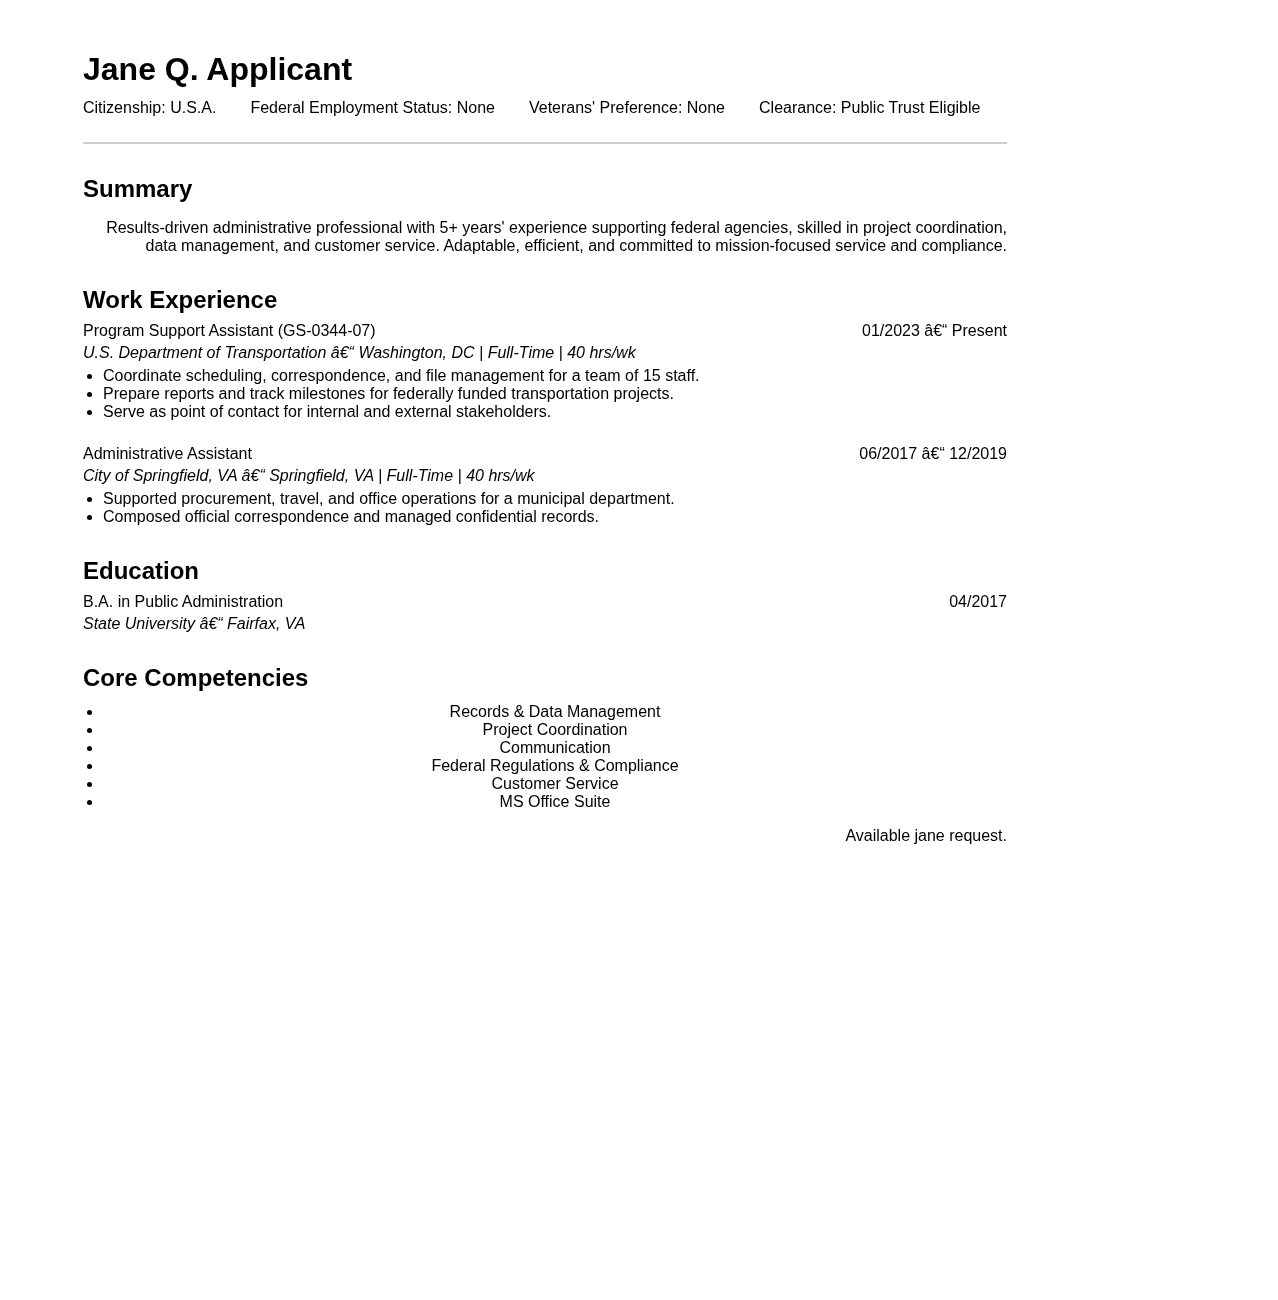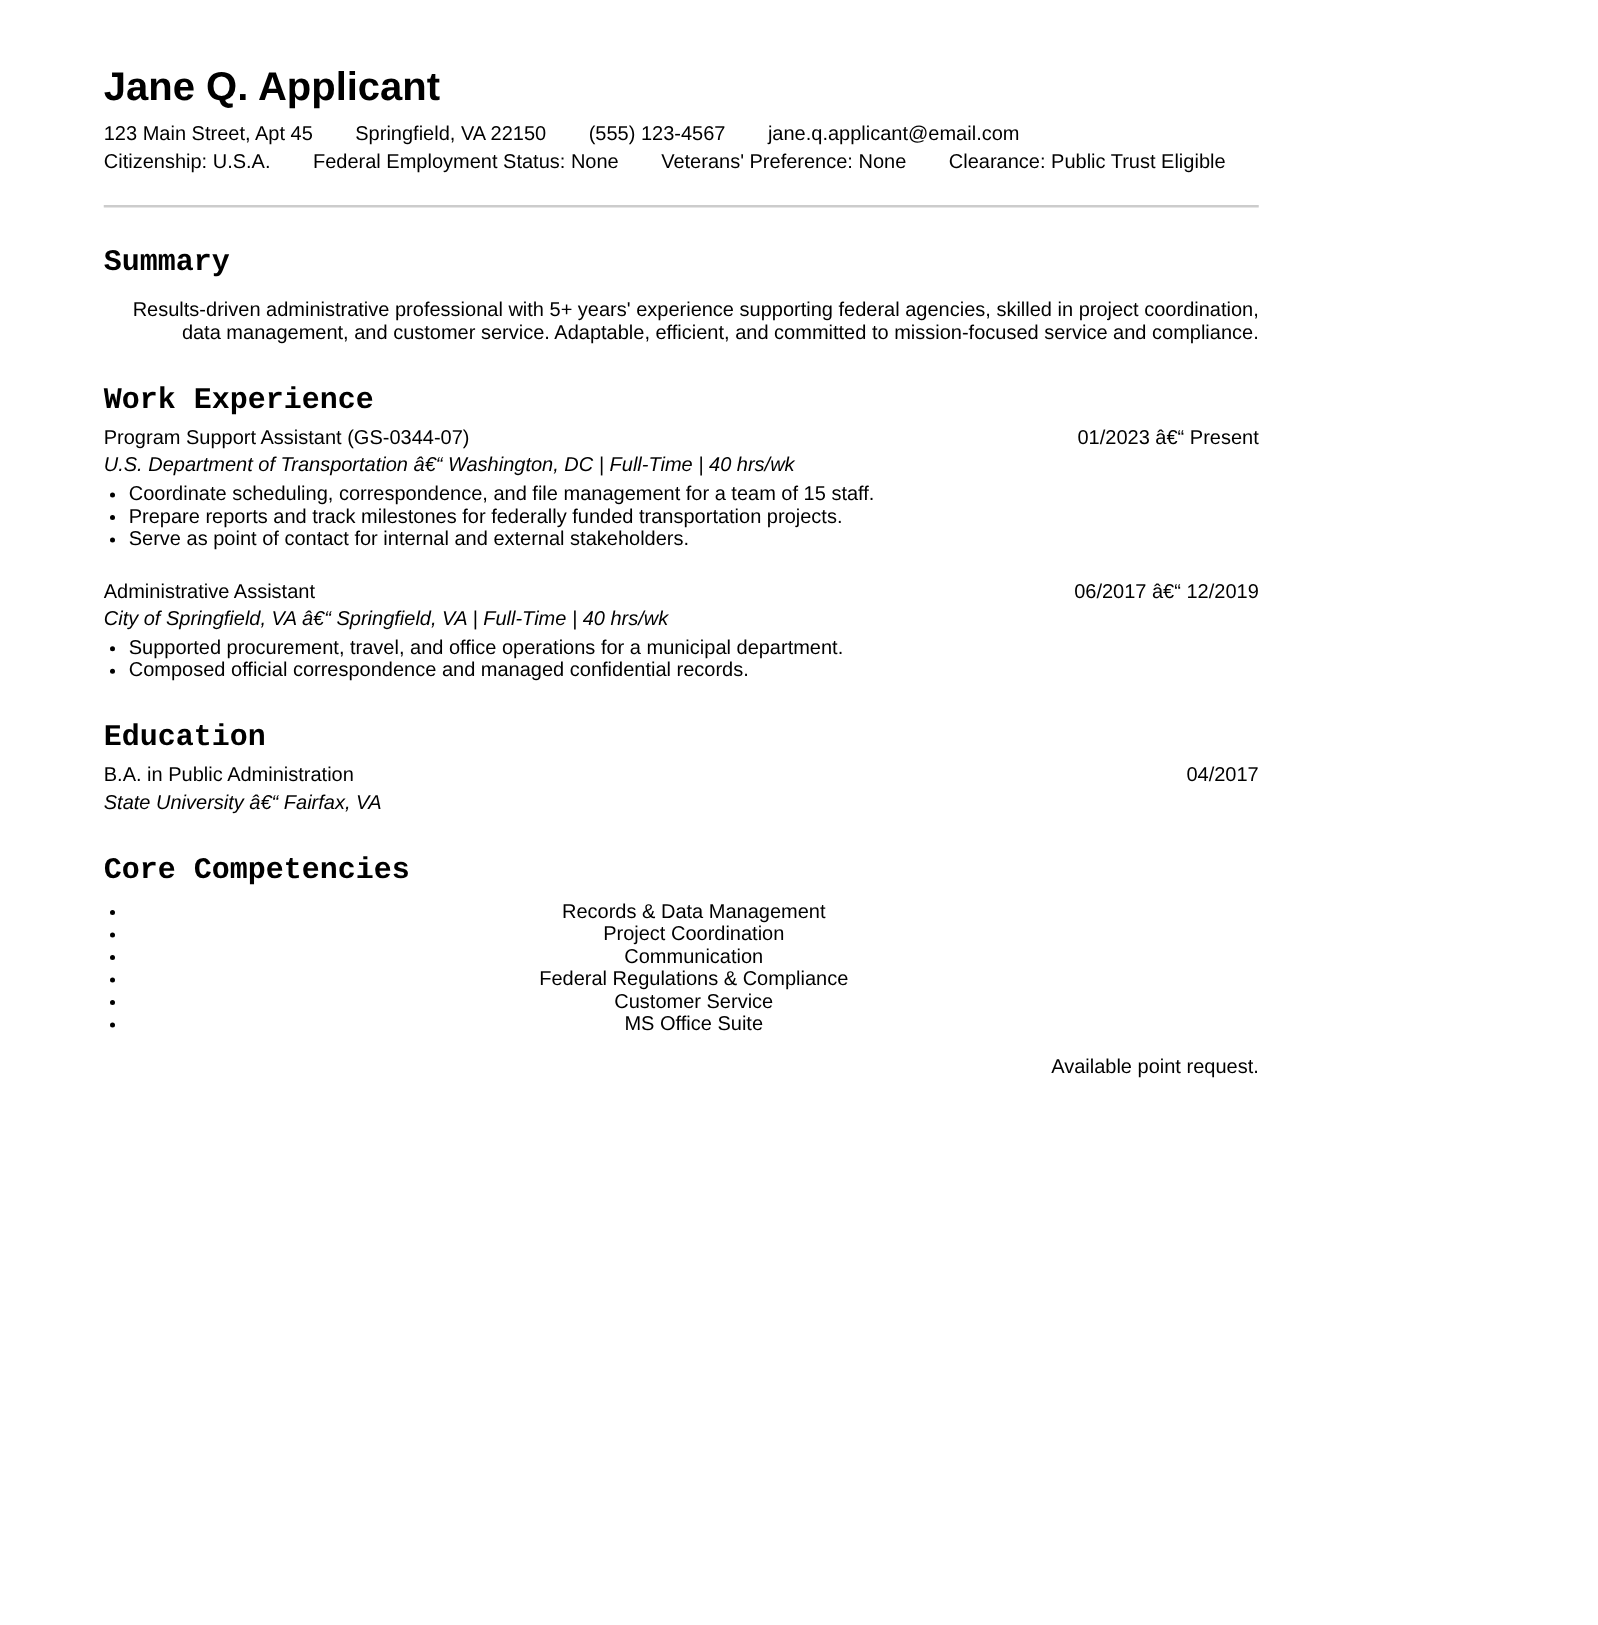--- a/index.html
+++ b/index.html
@@ -28,21 +28,20 @@
   }
   hr.divider {
     border: none;
     border-top: 2px solid #cccccc;
     margin: 23px 0 0 0;
   }
   h2 {
     font-size: 24px;
     font-weight: bold;
     margin: 31px 0 8px 0;
-    font-family: Liberation Mono, monospace;
   }
   p { margin: 16px 0; text-align: right; }
   .entry-header {
     display: flex;
     justify-content: space-between;
     align-items: flex-end;
   }
   .entry-sub {
     font-style: italic;
     margin-top: 4px;
@@ -60,26 +59,20 @@
   .job { margin-bottom: 24px; }
   .edu { margin-bottom: 0; }
 </style>
 </head>
 <body>
 
 <div class="page">
 
   <h1>Jane Q. Applicant</h1>
 
-  <div class="contact-row">
-    <span>123 Main Street, Apt 45</span>
-    <span>Springfield, VA 22150</span>
-    <span>(555) 123-4567</span>
-    <span>jane.q.applicant@email.com</span>
-  </div>
 
   <div class="contact-row">
     <span>Citizenship: U.S.A.</span>
     <span>Federal Employment Status: None</span>
     <span>Veterans' Preference: None</span>
     <span>Clearance: Public Trust Eligible</span>
   </div>
 
   <hr class="divider">
 
@@ -126,15 +119,15 @@
   <h2>Core Competencies</h2>
   <ul class="skills">
     <li>Records &amp; Data Management</li>
     <li>Project Coordination</li>
     <li>Communication</li>
     <li>Federal Regulations &amp; Compliance</li>
     <li>Customer Service</li>
     <li>MS Office Suite</li>
   </ul>
 
-  <p>Available point request.</p>
+  <p>Available jane request.</p>
 
 </div>
 
 </body></html>

